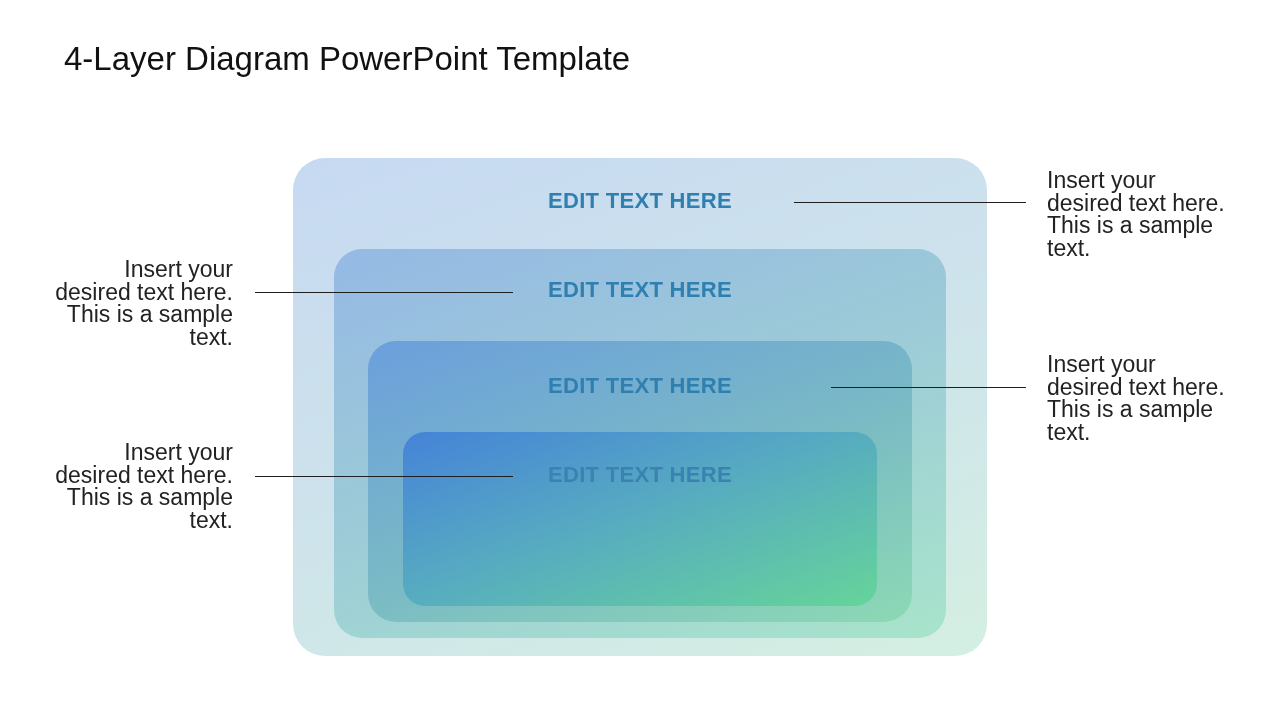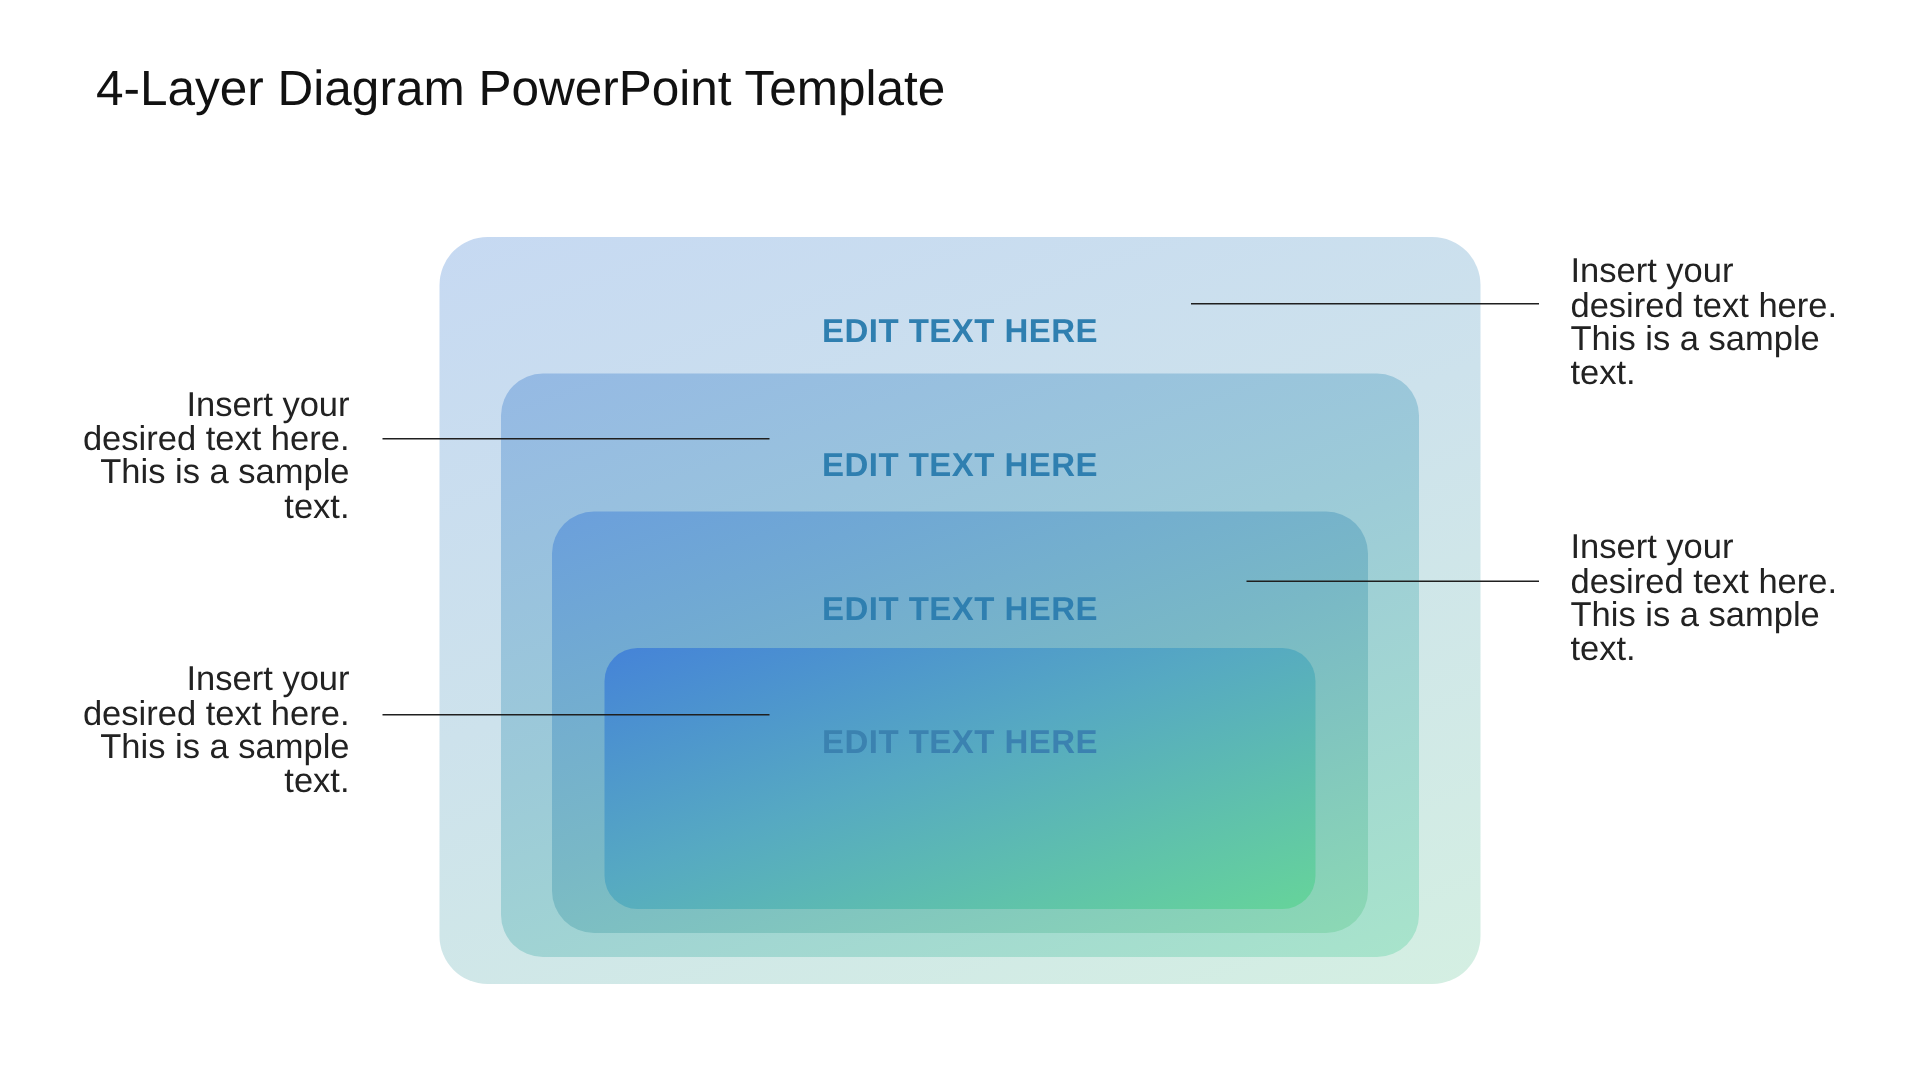--- a/index.html
+++ b/index.html
@@ -9,21 +9,21 @@
   .layer { position:absolute; border-radius:30px; }
   .l1 { left:293px; top:158px; width:694px; height:498px; border-radius:32px;
         background:linear-gradient(160deg, #c6d9f2 0%, #cde2ec 45%, #d4efe2 100%); }
   .l2 { left:334px; top:249px; width:612px; height:389px; border-radius:28px;
         background:linear-gradient(160deg, #95b9e4 0%, #9ccad8 45%, #a8e4cb 100%); }
   .l3 { left:368px; top:341px; width:544px; height:281px; border-radius:28px;
         background:linear-gradient(160deg, #6b9fdc 0%, #79b8c6 50%, #8cd9b4 100%); }
   .l4 { left:403px; top:432px; width:474px; height:174px; border-radius:22px;
         background:linear-gradient(160deg, #4583d8 0%, #56a9c2 45%, #66d49a 100%); }
   .ltxt { position:absolute; left:0; width:100%; text-align:center; font-weight:bold;
-          font-size:22px; color:#2f7fb0; letter-spacing:0.3px;margin-top:20px; }
+          font-size:22px; color:#2f7fb0; letter-spacing:0.3px; }
   .l4 .ltxt { color:#3b82b0; }
   .line { position:absolute; height:1px; background:#1f1f1f; }
   .note { position:absolute; font-size:23px; line-height:22.5px; color:#222; width:180px; }
   .note.left { text-align:right; }
   .note.right { text-align:left; }
 </style>
 </head>
 <body>
 
 <div class="title">4-Layer Diagram PowerPoint Template</div>

